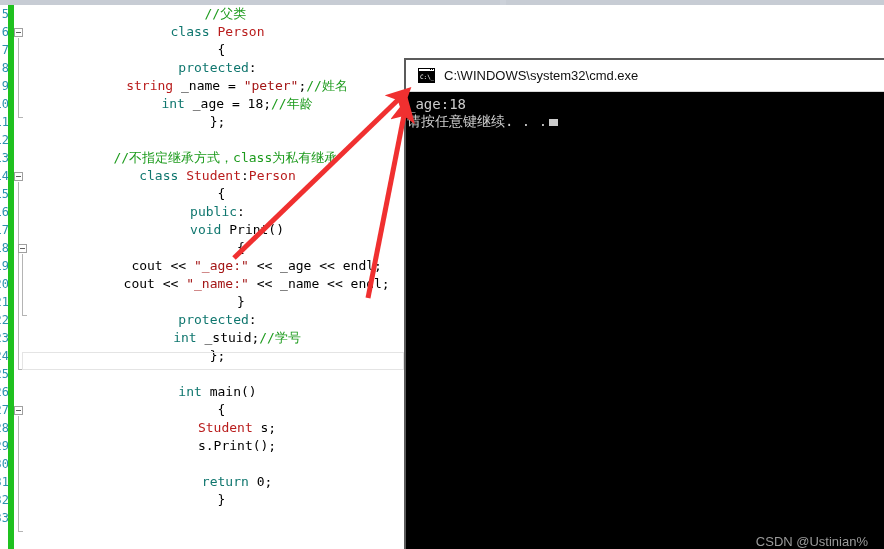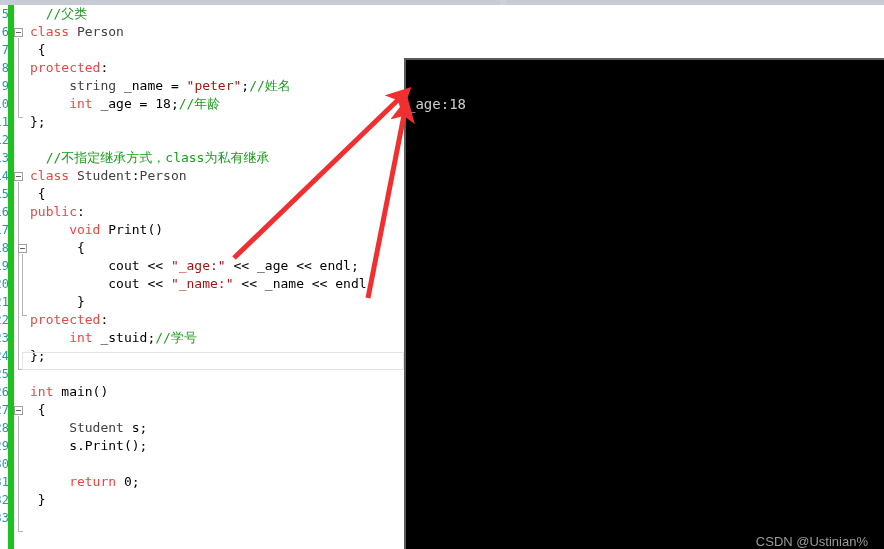--- a/index.html
+++ b/index.html
@@ -85,36 +85,36 @@
   }
 
   .code {
     position: absolute; left: 30px; top: 0;
     width: 375px; height: 544px;
     font-family: "DejaVu Sans Mono", monospace;
     font-size: 13px;
     line-height: 18px;
     white-space: pre;
   }
-  .cline { height: 18px; white-space: pre; }
+  .cline { height: 18px; white-space: pre; text-align: center; }
 
   .cur-line-box {
     position: absolute;
     left: 22px;
     width: 382px;
     height: 18px;
     border: 1px solid #e4e4e4;
     box-sizing: border-box;
     background: transparent;
     pointer-events: none;
   }
 
   .tk-cmt   { color: #1d9b1d; }
-  .tk-kw    { color: #ef4444; }
-  .tk-type  { color: #404040; }
+  .tk-kw    { color: #0f766e; }
+  .tk-type  { color: #b91c1c; }
   .tk-str   { color: #a31515; }
   .tk-plain { color: #000000; }
 
   
   .console {
     position: absolute;
     left: 404px; top: 58px;
     width: 480px; height: 491px;
     background: #000000;
     border-top: 2px solid #5b5b5b;
@@ -264,22 +264,34 @@
       <div class="fold-box" style="left:0px;top:401px;"></div>
       <div class="fold-line" style="top:411px;height:115px;"></div>
       <div class="fold-end" style="top:526px;"></div>
     </div>
 
     <div class="code" id="code"><div class="cline"><span class="tk-plain">  </span><span class="tk-cmt">//父类</span></div><div class="cline"><span class="tk-kw">class </span><span class="tk-type">Person</span></div><div class="cline"><span class="tk-plain"> {</span></div><div class="cline"><span class="tk-kw">protected</span><span class="tk-plain">:</span></div><div class="cline"><span class="tk-plain">     </span><span class="tk-type">string</span><span class="tk-plain"> _name = </span><span class="tk-str">"peter"</span><span class="tk-plain">;</span><span class="tk-cmt">//姓名</span></div><div class="cline"><span class="tk-plain">     </span><span class="tk-kw">int</span><span class="tk-plain"> _age = 18;</span><span class="tk-cmt">//年龄</span></div><div class="cline"><span class="tk-plain">};</span></div><div class="cline"><span class="tk-plain"></span></div><div class="cline"><span class="tk-plain">  </span><span class="tk-cmt">//不指定继承方式，class为私有继承</span></div><div class="cline"><span class="tk-kw">class </span><span class="tk-type">Student</span><span class="tk-plain">:</span><span class="tk-type">Person</span></div><div class="cline"><span class="tk-plain"> {</span></div><div class="cline"><span class="tk-kw">public</span><span class="tk-plain">:</span></div><div class="cline"><span class="tk-plain">     </span><span class="tk-kw">void</span><span class="tk-plain"> Print()</span></div><div class="cline"><span class="tk-plain">      {</span></div><div class="cline"><span class="tk-plain">          cout &lt;&lt; </span><span class="tk-str">"_age:"</span><span class="tk-plain"> &lt;&lt; _age &lt;&lt; endl;</span></div><div class="cline"><span class="tk-plain">          cout &lt;&lt; </span><span class="tk-str">"_name:"</span><span class="tk-plain"> &lt;&lt; _name &lt;&lt; endl;</span></div><div class="cline"><span class="tk-plain">      }</span></div><div class="cline"><span class="tk-kw">protected</span><span class="tk-plain">:</span></div><div class="cline"><span class="tk-plain">     </span><span class="tk-kw">int</span><span class="tk-plain"> _stuid;</span><span class="tk-cmt">//学号</span></div><div class="cline"><span class="tk-plain">};</span></div><div class="cline"><span class="tk-plain"></span></div><div class="cline"><span class="tk-kw">int</span><span class="tk-plain"> main()</span></div><div class="cline"><span class="tk-plain"> {</span></div><div class="cline"><span class="tk-plain">     </span><span class="tk-type">Student</span><span class="tk-plain"> s;</span></div><div class="cline"><span class="tk-plain">     s.Print();</span></div><div class="cline"><span class="tk-plain"></span></div><div class="cline"><span class="tk-plain">     </span><span class="tk-kw">return</span><span class="tk-plain"> 0;</span></div><div class="cline"><span class="tk-plain"> }</span></div><div class="cline"><span class="tk-plain"></span></div></div>
     <div class="cur-line-box" id="curline" style="top: 347px;"></div>
   </div>
 
   <div class="console">
+    <div class="console-title">
+      <span class="console-icon">
+        <span class="bar">
+            <i style="left:11px"></i>
+            <i style="left:13px"></i>
+            <i style="left:15px"></i>
+          </span>
+        <span class="body">C:\_</span>
+      </span>
+      <span class="console-title-text">C:\WINDOWS\system32\cmd.exe</span>
+    </div>
     <div class="console-body" id="console-body">
         <div class="console-line">_age:18</div>
+        <div class="console-line">请按任意键继续. . .<span class="console-cursor"></span></div>
       </div>
     <div class="watermark">CSDN @Ustinian%</div>
   </div>
 
   <svg class="arrows" id="arrows" width="884" height="549" viewBox="0 0 884 549">
     <defs>
       <marker id="ah" markerWidth="5" markerHeight="5" refX="2.4" refY="2.5" orient="auto" markerUnits="strokeWidth">
         <path d="M0,0 L5,2.5 L0,5 L1.2,2.5 z" fill="#f03030"></path>
       </marker>
     </defs>

